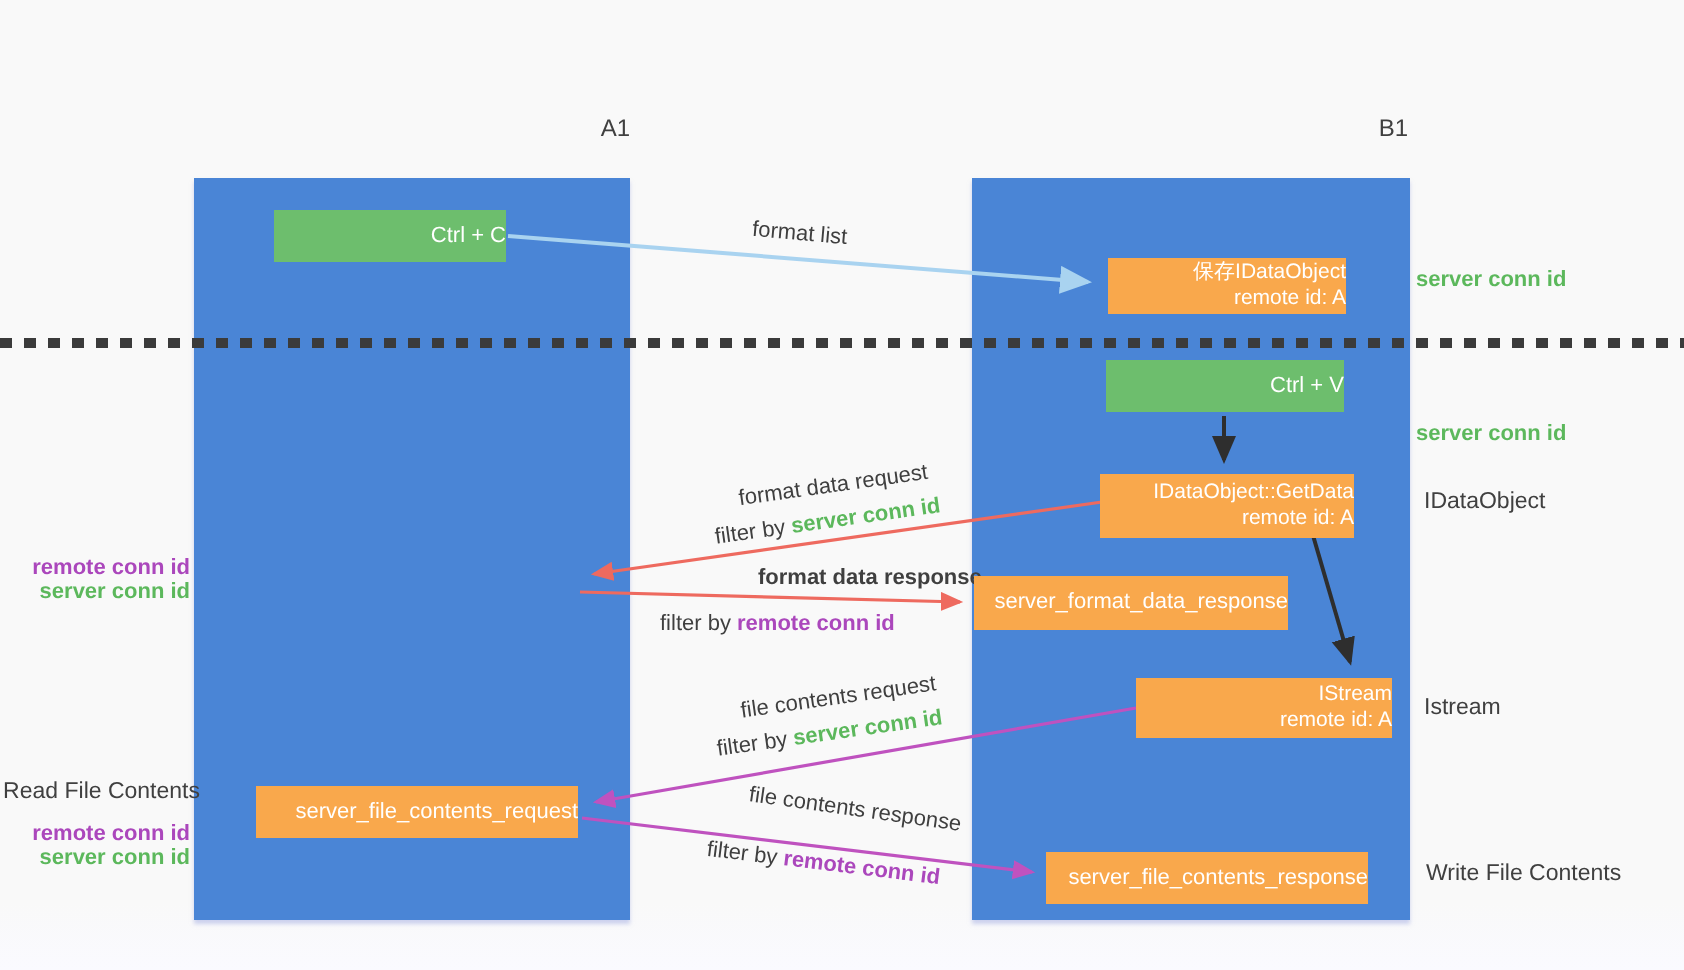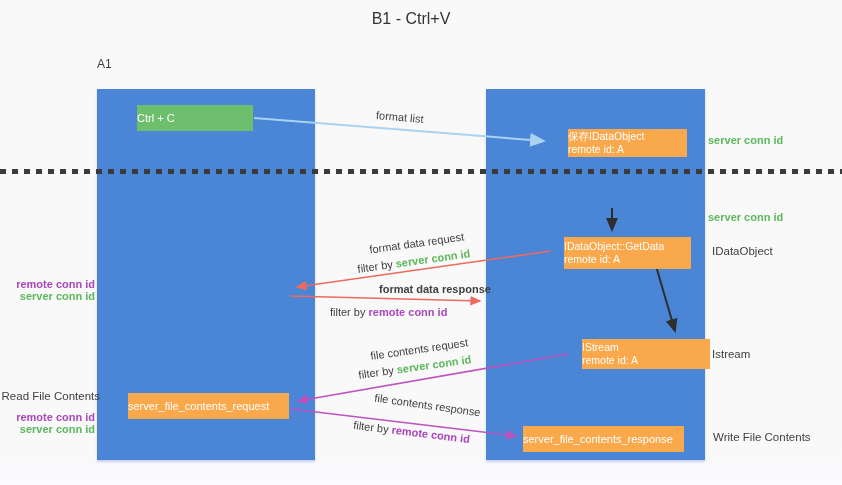--- a/index.html
+++ b/index.html
@@ -6,70 +6,70 @@
   body{font-family:"Liberation Sans", sans-serif;}
   .canvas{
     position:relative;width:842px;height:485px;overflow:hidden;
     background:linear-gradient(#f9f9f9 0%, #f9f9f9 93%, #fafaff 100%);
   }
   .title{
     position:absolute;top:8px;left:0;width:822px;text-align:center;
     font-size:16px;line-height:21px;color:#333;
   }
   .col-header{
-    position:absolute;top:57px;width:218px;text-align:left;
+    position:absolute;top:57px;width:218px;text-align:right;
     font-size:12px;line-height:14px;color:#404040;
   }
   .col-header.a1{left:97px;}
   .col-header.b1{left:486px;}
   .column{
     position:absolute;top:89px;width:218px;height:371px;
     background:#4a85d6;box-shadow:0 2px 2px rgba(165,175,225,.55);
   }
   .column.a1{left:97px;}
   .column.b1{left:486px;width:219px;}
   .dotted-line{
     position:absolute;left:0;top:169px;width:842px;height:5px;
     background:repeating-linear-gradient(to right,#3b3b3b 0 6px,transparent 6px 12px);
   }
   .node{
-    position:absolute;display:flex;flex-direction:column;align-items:flex-start;
+    position:absolute;display:flex;flex-direction:column;align-items:flex-end;
     justify-content:center;color:#fff;text-align:center;z-index:10;
     font-size:11px;line-height:13px;
   }
   .node.green{background:#6dbe6d;}
   .node.orange{background:#f9a84c;}
-  .node.two-line{font-size:10.5px;margin-left:14px;}
+  .node.two-line{font-size:10.5px;}
   .side-label{position:absolute;font-size:11.5px;color:#404040;white-space:nowrap;z-index:11;}
   .conn-green{color:#5cb85c;font-weight:bold;font-size:11px;}
   .conn-purple{color:#ab47bc;font-weight:bold;font-size:11px;}
   .left-stack{position:absolute;left:0;text-align:right;line-height:11px;font-size:10.5px;white-space:nowrap;z-index:11;}
   .left-stack div{margin-bottom:1px;}
   .flow-label{
     position:absolute;font-size:11px;color:#3f3f3f;white-space:nowrap;z-index:8;
   }
   .rot-neg8{transform:rotate(-8deg);}
   .rot-pos5{transform:rotate(5deg);}
   .rot-pos7{transform:rotate(7deg);}
   .rot-pos8{transform:rotate(8deg);}
   svg.arrows{position:absolute;left:0;top:0;z-index:6;pointer-events:none;}
 </style>
 </head>
 <body>
 
 <div class="canvas">
 
   <div class="title">
-    <div>B1 - Ctrl+V</div>
   </div>
 
   <div class="col-header a1">
     <div>A1</div>
   </div>
   <div class="col-header b1">
+    <div>B1</div>
   </div>
 
   <div class="column a1"></div>
   <div class="column b1"></div>
 
   <div class="dotted-line"></div>
 
   <svg class="arrows" width="842" height="485" viewBox="0 0 842 485">
     <defs>
       <marker id="m-blue" markerWidth="9" markerHeight="8" refX="7" refY="3.5" orient="auto">
@@ -96,27 +96,33 @@
 
   <div class="node green" style="left:137px;top:105px;width:116px;height:26px;">
     <span>Ctrl + C</span>
   </div>
 
   <div class="node orange two-line" style="left:554px;top:129px;width:119px;height:28px;">
     <span>保存IDataObject</span>
     <span>remote id: A</span>
   </div>
 
+  <div class="node green" style="left:553px;top:180px;width:119px;height:26px;">
+    <span>Ctrl + V</span>
+  </div>
 
   <div class="node orange two-line" style="left:550px;top:237px;width:127px;height:32px;">
     <span>IDataObject::GetData</span>
     <span>remote id: A</span>
   </div>
 
 
+  <div class="node orange" style="left:487px;top:288px;width:157px;height:27px;">
+    <span>server_format_data_response</span>
+  </div>
 
   <div class="node orange two-line" style="left:568px;top:339px;width:128px;height:30px;">
     <span>IStream</span>
     <span>remote id: A</span>
   </div>
 
   <div class="node orange" style="left:128px;top:393px;width:161px;height:26px;">
     <span>server_file_contents_request</span>
   </div>
 

